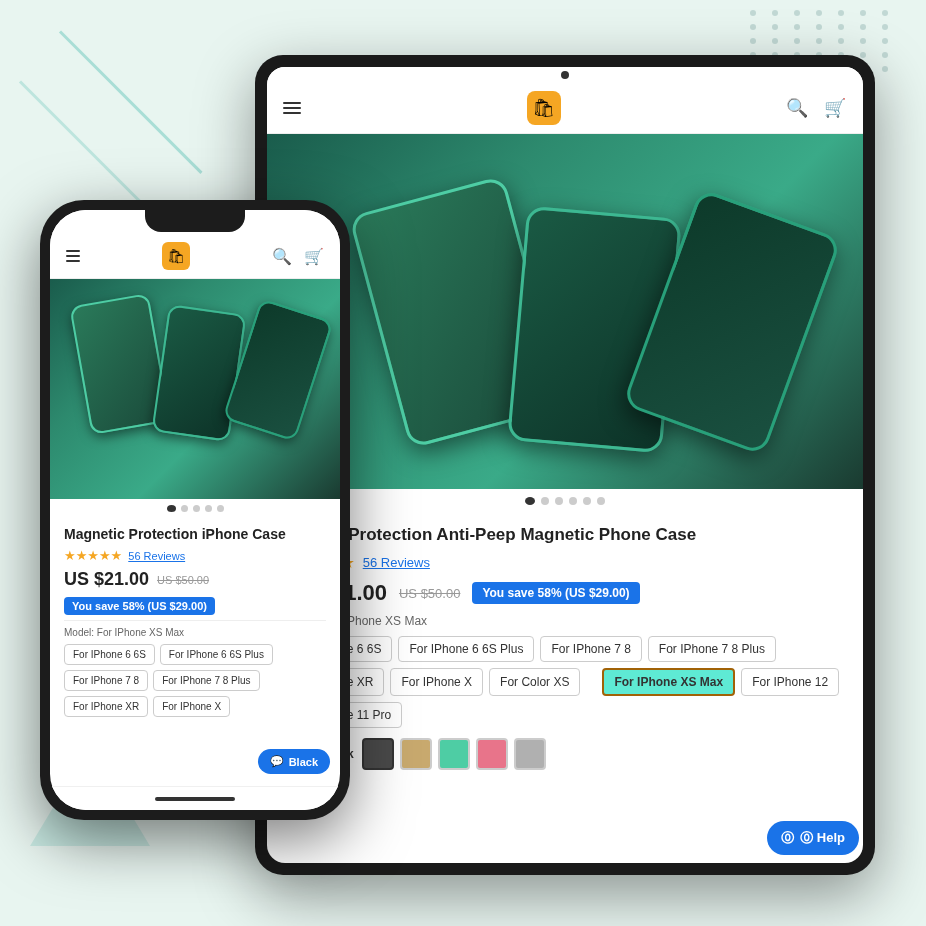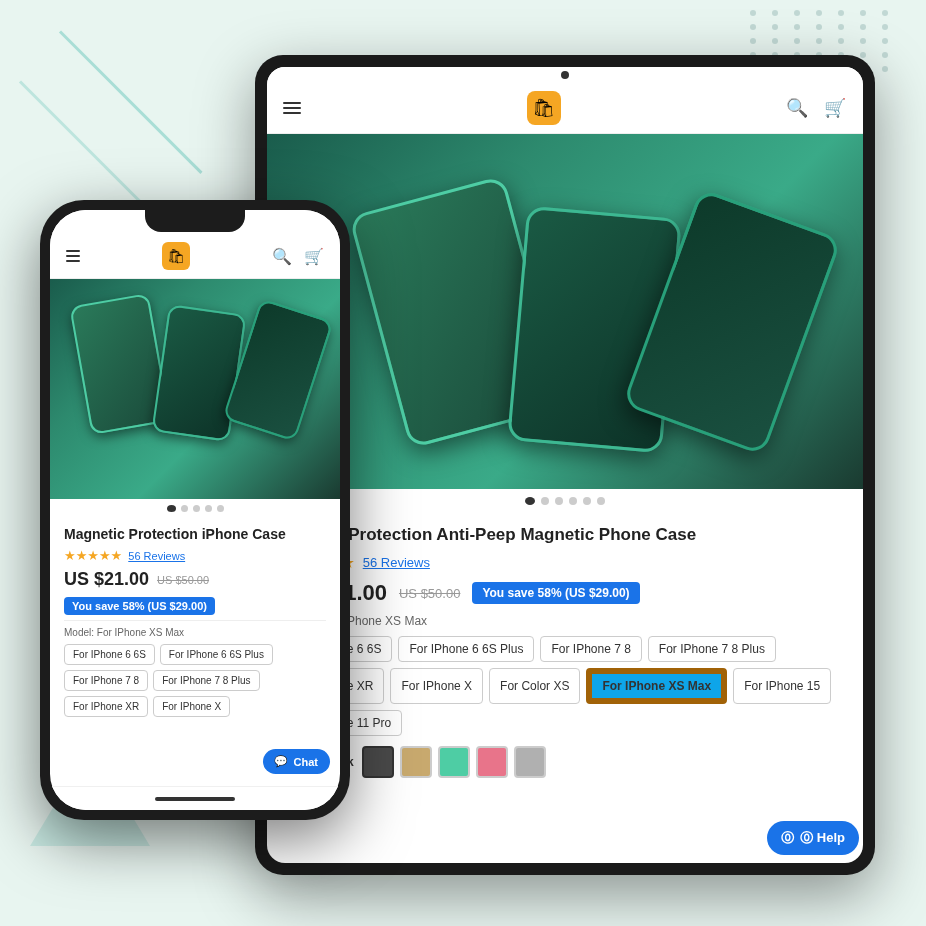--- a/index.html
+++ b/index.html
@@ -234,23 +234,24 @@
     .model-btn {
       padding: 5px 10px;
       border: 1px solid #ccc;
       border-radius: 4px;
       background: #fff;
       font-size: 12px;
       color: #333;
       cursor: pointer;
     }
     .model-btn.selected {
-      border: 6px solid #a16207;
-      background: #0ea5e9;
+      border: 2px solid #a16207;
+      background: #5eead4;
       font-weight: 600;
+      margin-left: 16px;
     }
 
     .color-row {
       display: flex; align-items: center; gap: 8px; margin-top: 6px;
     }
     .color-label { font-size: 12px; color: #333; font-weight: 600; }
     .color-swatches { display: flex; gap: 6px; }
     .color-swatch {
       width: 32px; height: 32px;
       border-radius: 4px;
@@ -547,21 +548,21 @@
 
         <div class="model-buttons">
           <button class="model-btn">For IPhone 6 6S</button>
           <button class="model-btn">For IPhone 6 6S Plus</button>
           <button class="model-btn">For IPhone 7 8</button>
           <button class="model-btn">For IPhone 7 8 Plus</button>
           <button class="model-btn">For IPhone XR</button>
           <button class="model-btn">For IPhone X</button>
           <button class="model-btn">For Color XS</button>
           <button class="model-btn selected">For IPhone XS Max</button>
-          <button class="model-btn">For IPhone 15</button>
+          <button class="model-btn">For IPhone 12</button>
           <button class="model-btn">For IPhone 11 Pro</button>
         </div>
 
         <div class="color-row">
           <span class="color-label">Color: Black</span>
           <div class="color-swatches">
             <div class="color-swatch selected" style="background:#4a4a4a"></div>
             <div class="color-swatch" style="background:#c8a96e"></div>
             <div class="color-swatch" style="background:#4ecda4"></div>
             <div class="color-swatch" style="background:#e8748a"></div>
@@ -636,21 +637,21 @@
           <button class="phone-model-btn">For IPhone 6 6S Plus</button>
           <button class="phone-model-btn">For IPhone 7 8</button>
           <button class="phone-model-btn">For IPhone 7 8 Plus</button>
           <button class="phone-model-btn">For IPhone XR</button>
           <button class="phone-model-btn">For IPhone X</button>
         </div>
       </div>
 
       <div class="chat-btn">
         <span>💬</span>
-        <span>Chat</span>
+        <span>Black</span>
       </div>
 
       <div class="phone-bottom-bar">
         <div class="phone-home-indicator"></div>
       </div>
     </div>
   </div>
 
 </div>
 

